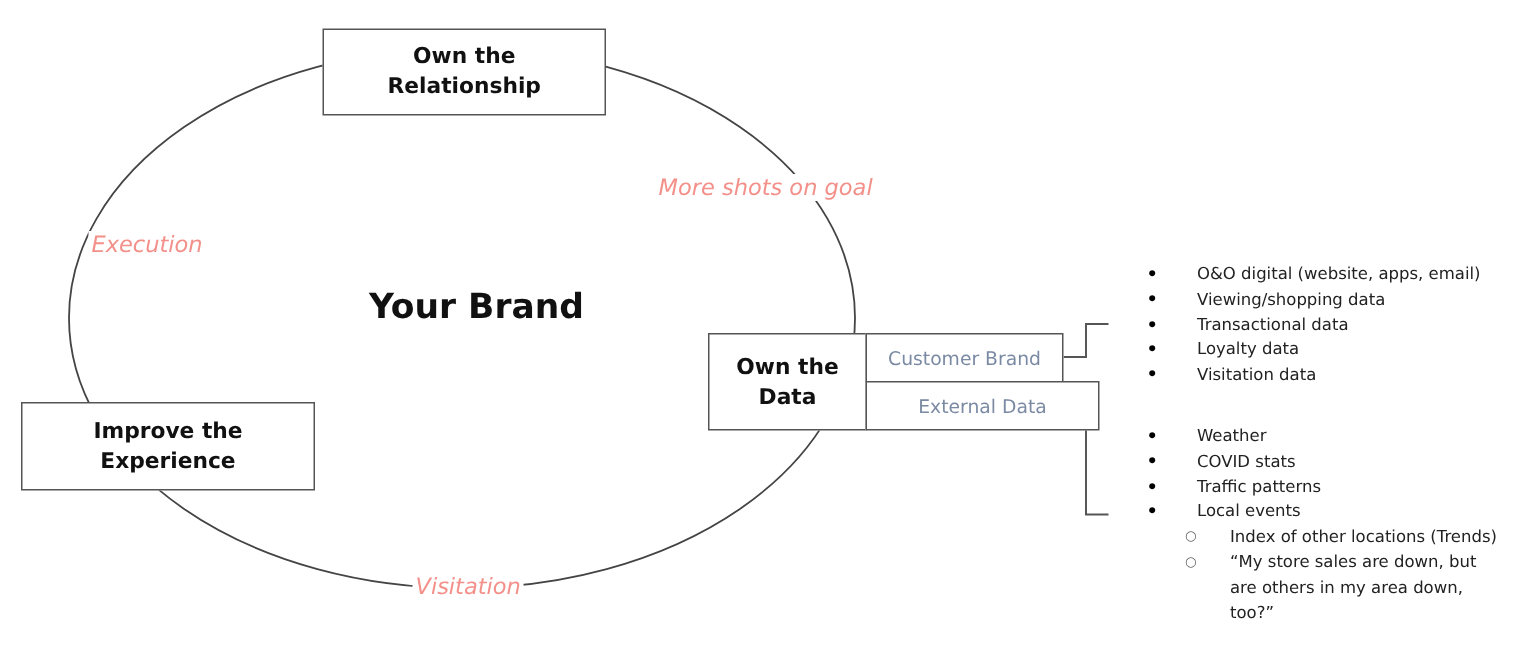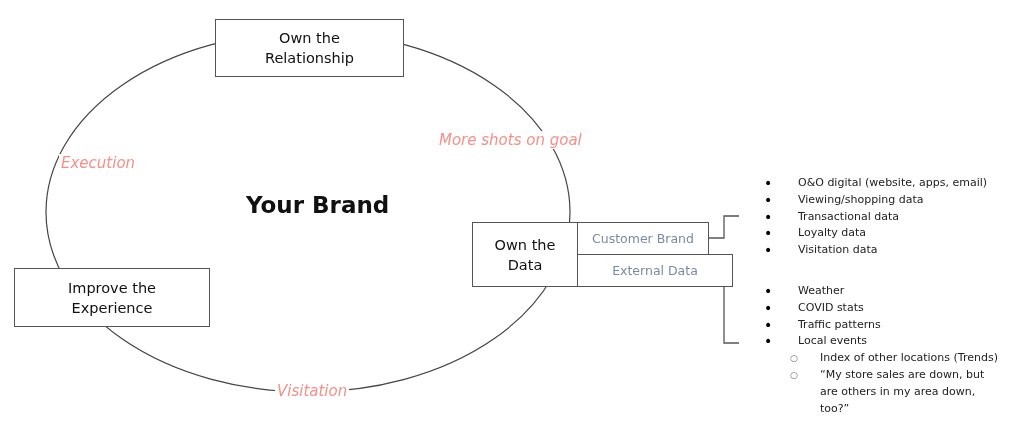--- a/index.html
+++ b/index.html
@@ -1,21 +1,21 @@
 <!DOCTYPE html>
 <html><head>
 <meta charset="utf-8">
 <style>
   html, body { margin: 0; padding: 0; background: #ffffff; }
   body { width: 1024px; height: 433px; position: relative; overflow: hidden;
          font-family: "DejaVu Sans", "Liberation Sans", sans-serif; }
   #diagram { position: absolute; left: 0; top: 0; width: 1024px; height: 433px; }
   .box { position: absolute; background: #fff; border: 1.2px solid #555;
          box-sizing: border-box; display: flex; align-items: center; justify-content: center;
-         text-align: center; font-weight: normal; color: #111; font-size: 14.5px; line-height: 20px; }
+         text-align: center; font-weight: bold; color: #111; font-size: 14.5px; line-height: 20px; }
   .box span { display: block; }
   .label { position: absolute; font-style: italic; color: #f4908a; font-size: 15px;
            font-family: "DejaVu Sans", sans-serif; white-space: nowrap; background: #fff; padding: 0 2px; }
   .brand { position: absolute; left: 246px; top: 192px; font-size: 23px; font-weight: bold; color: #111; }
   .subbox { position: absolute; border: 1.2px solid #555; box-sizing: border-box; background:#fff;
             color: #7b8aa3; font-size: 12.5px; display: flex; align-items: center; justify-content: center; }
   .list { position: absolute; margin: 0; padding: 0; list-style: none; font-size: 11px; color: #222; }
   .list li { position: relative; padding-left: 54px; line-height: 16.8px; white-space: nowrap; }
   .list li::before { content: "•"; position: absolute; left: 20px; top: 0; font-size: 14px; color: #000; }
   .list li.sub { padding-left: 76px; white-space: normal; width: 180px; }
@@ -24,21 +24,21 @@
 </head>
 <body>
 
 <div id="diagram">
   <svg width="1024" height="433" style="position:absolute;left:0;top:0">
     <ellipse cx="308" cy="212" rx="262" ry="180" fill="none" stroke="#444" stroke-width="1.2"></ellipse>
     <polyline points="709,238 724,238 724,216 739,216" fill="none" stroke="#555" stroke-width="1.3"></polyline>
     <polyline points="709,270 724,270 724,343 739,343" fill="none" stroke="#555" stroke-width="1.3"></polyline>
   </svg>
 
-  <span class="label" style="left:437px;top:131px">More shots on goal</span>
+  <span class="label" style="left:437px;top:116px">More shots on goal</span>
   <span class="label" style="left:59px;top:154px">Execution</span>
   <span class="label" style="left:275px;top:382px">Visitation</span>
 
   <div class="box" style="left:215px;top:19px;width:189px;height:58px">
     <div>
       <span>Own the</span>
       <span>Relationship</span>
     </div>
   </div>
 

